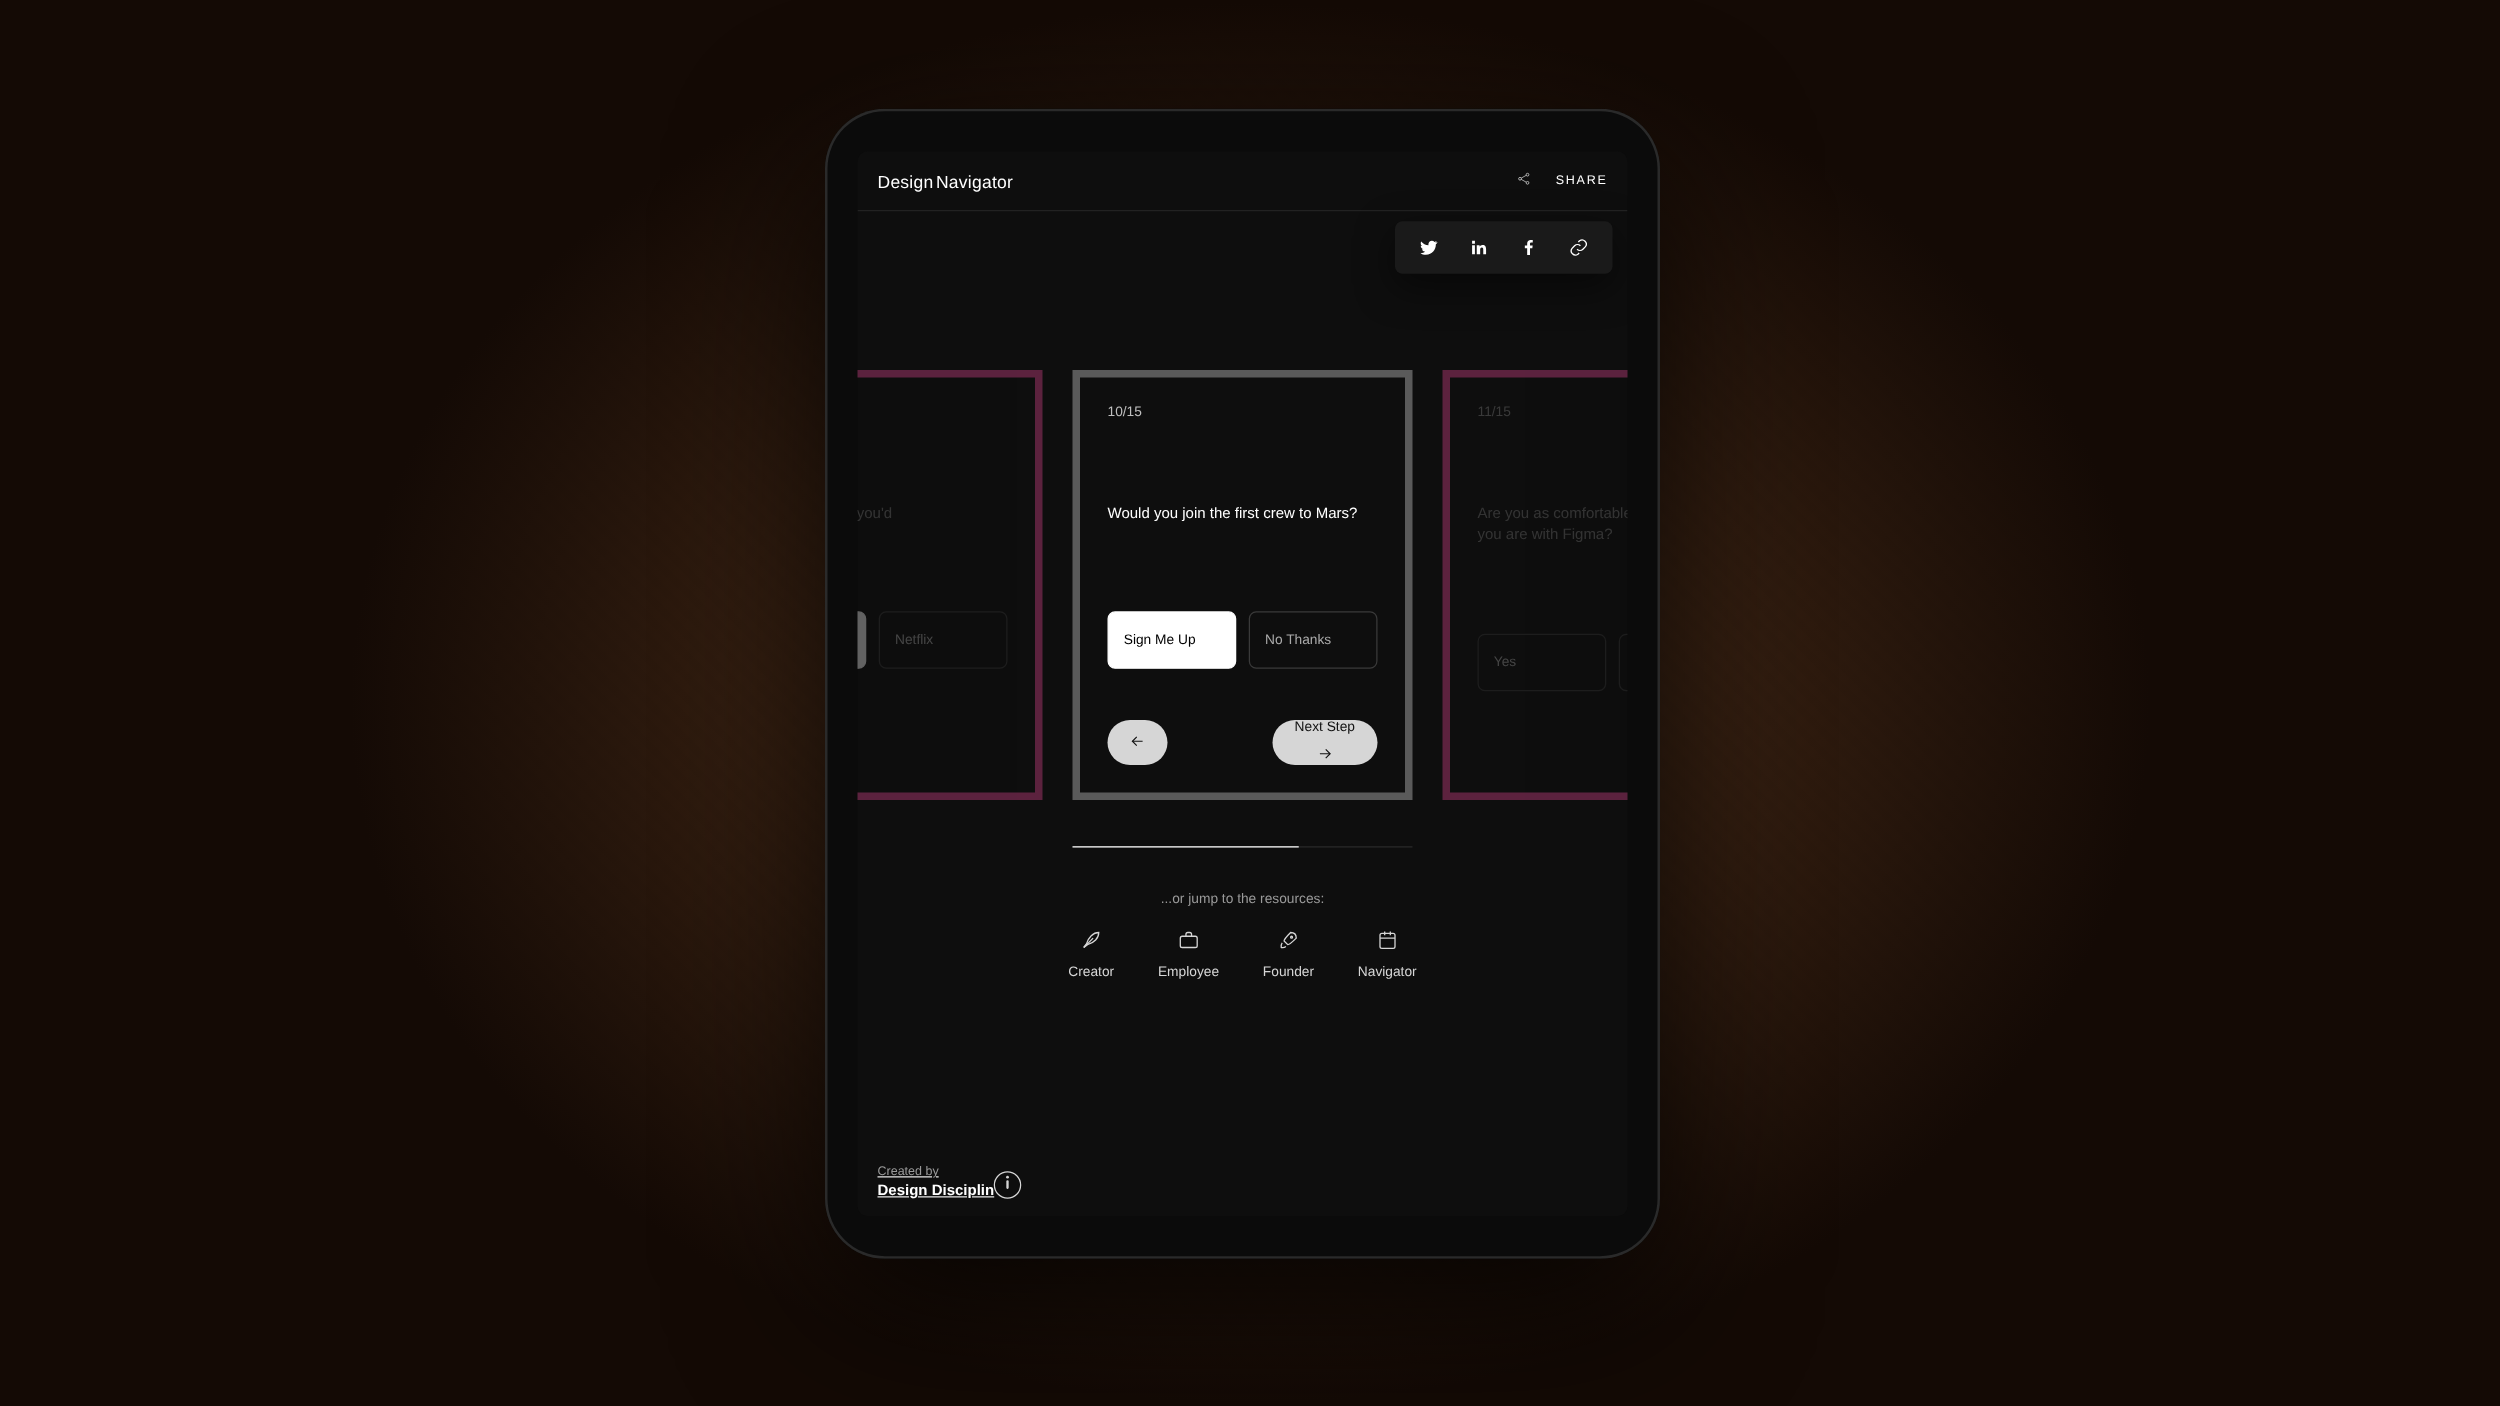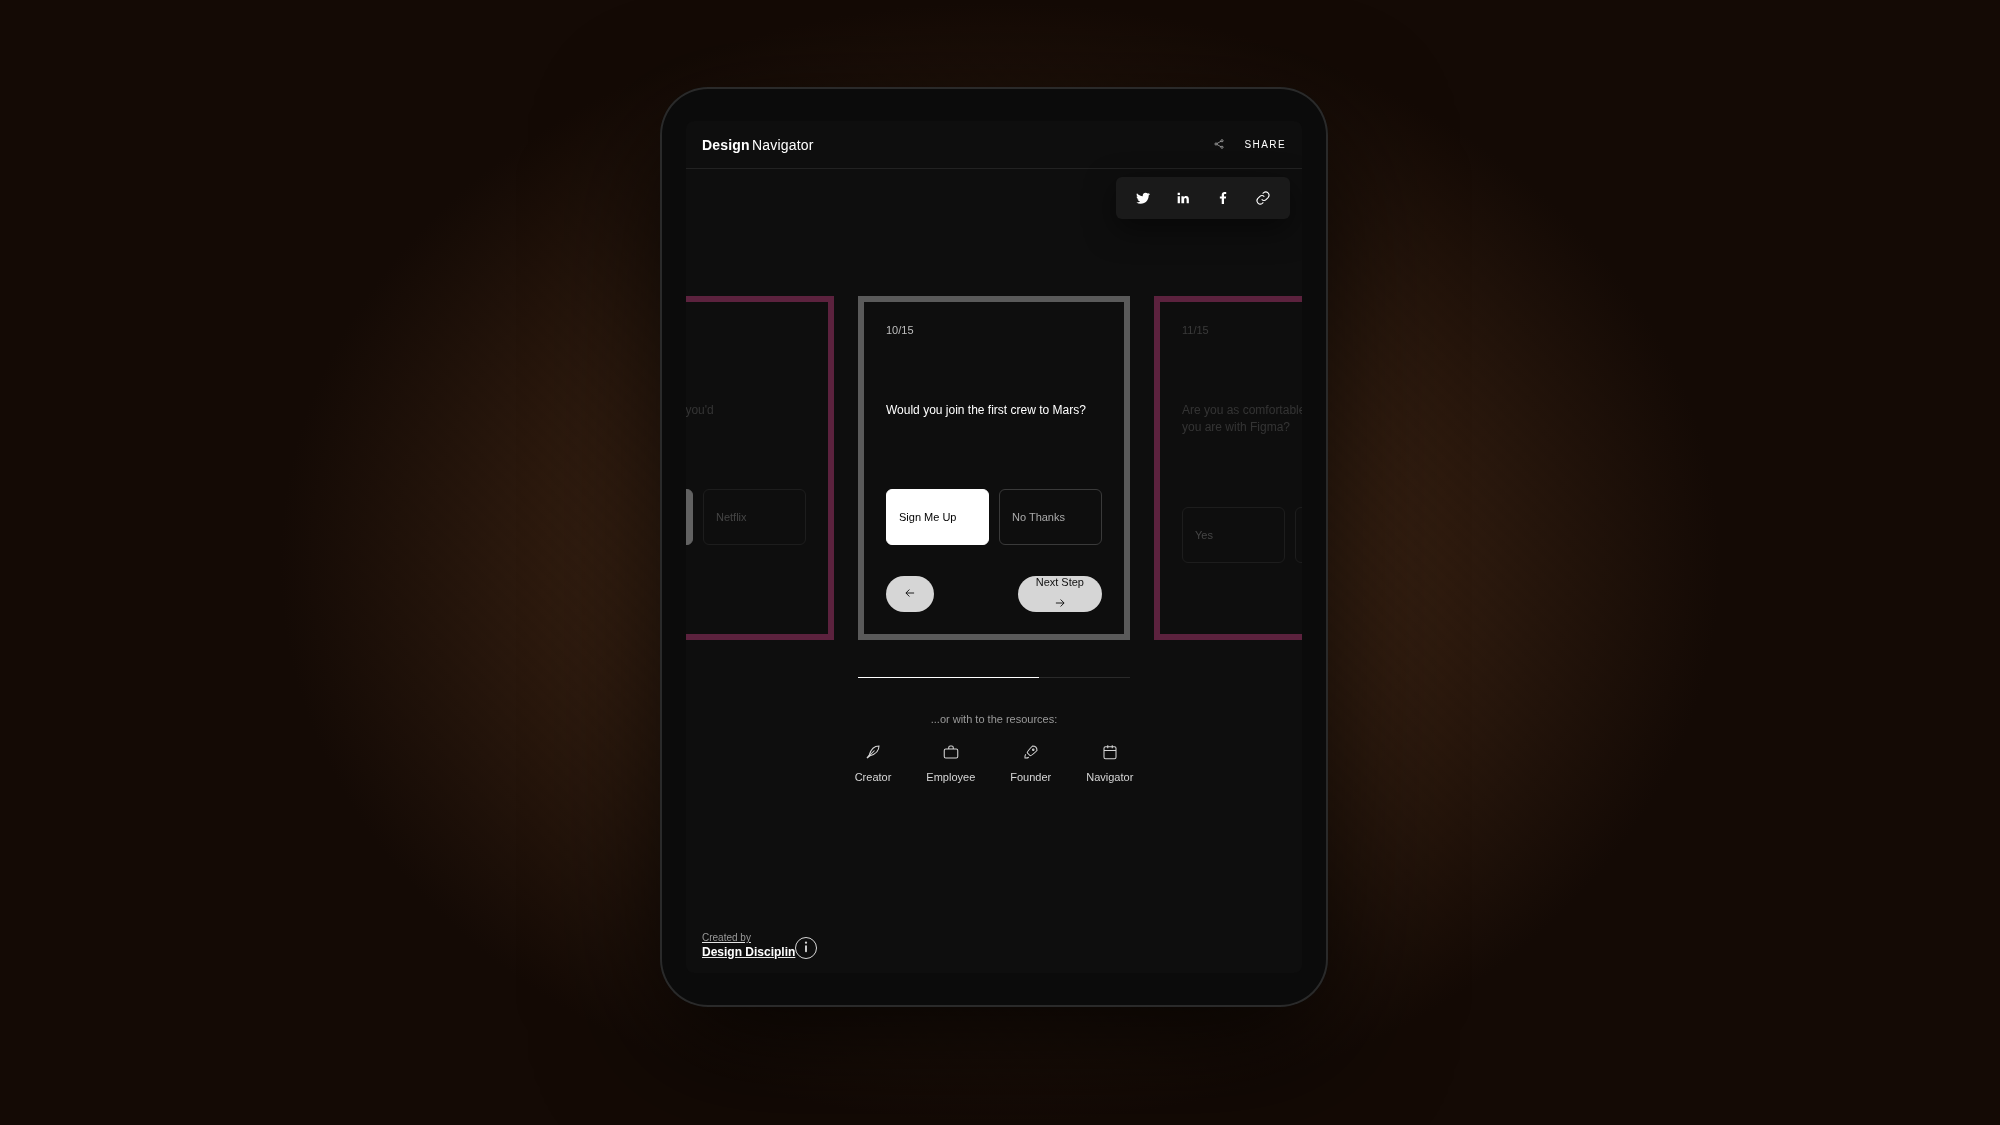--- a/index.html
+++ b/index.html
@@ -38,21 +38,21 @@
   }
   
   .hdr {
     position: absolute; top: 0; left: 0; right: 0;
     height: 48px;
     border-bottom: 1px solid #222;
     display: flex; align-items: center; justify-content: space-between;
     padding: 0 16px;
   }
   .logo { font-size: 14px; letter-spacing: 0.2px; color: #fff; }
-  .logo .b { font-weight: 700; }
+  .logo .b { font-weight: 400; }
   .logo .n { font-weight: 400; margin-left: 2px; }
   .share-btn {
     display: flex; align-items: center; gap: 20px;
     color: #fff; font-size: 10px; letter-spacing: 1.4px;
     cursor: pointer;
   }
   .share-btn svg { width: 12px; height: 12px; stroke: #fff; fill: none; }
   
   .share-pop {
     position: absolute; top: 56px; right: 12px;
@@ -77,21 +77,21 @@
   }
   .card.prev { left: -124px; opacity: .35; }
   .card.next { left: 468px; opacity: .35; }
   .card.cur  { left: 172px; border-color: #5a5a5a; }
   .step-count { font-size: 11px; color: #8a8a8a; }
   .card.cur .step-count { color: #bfbfbf; }
   .q { font-size: 12px; color: #fff; margin-top: 66px; line-height: 1.45; }
   .card.prev .q, .card.next .q { color: #7a7a7a; }
   .opts { display:flex; gap: 10px; margin-top: 70px; }
   .opt {
-    flex:1; height: 56px; border-radius: 6px;
+    flex:1; height: 46px; border-radius: 6px;
     border: 1px solid #3a3a3a; background: transparent;
     color: #aaa; font-size: 11px;
     display:flex; align-items:center; padding: 0 12px;
     cursor:pointer;
   }
   .opt.sel { background: #ffffff; color: #000; border-color:#fff; }
   .navrow { position:absolute; bottom: 22px; left:22px; right:22px; display:flex; justify-content:space-between; align-items:center; }
   .navbtn {
     height: 36px; border-radius: 18px; background: #d6d6d6; color:#111;
     display:flex; align-items:center; justify-content:center; gap:8px;
@@ -228,21 +228,21 @@
         </div>
       </div>
 
     </div>
 
     <div class="prog">
       <div class="fill" style="width: 66.67%;"></div>
     </div>
 
     <div class="jump">
-      <div class="lbl">...or with to the resources:</div>
+      <div class="lbl">...or jump to the resources:</div>
       <div class="row">
         <div class="item">
           <span><svg viewBox="0 0 24 24">
                 <path d="M20 4c-6 0-11 5-13 12l-3 4 4-3c7-2 12-7 12-13z"></path>
                 <line x1="14" y1="10" x2="4" y2="20"></line>
               </svg></span>
           <span>Creator</span>
         </div>
         <div class="item">
           <span><svg viewBox="0 0 24 24">

